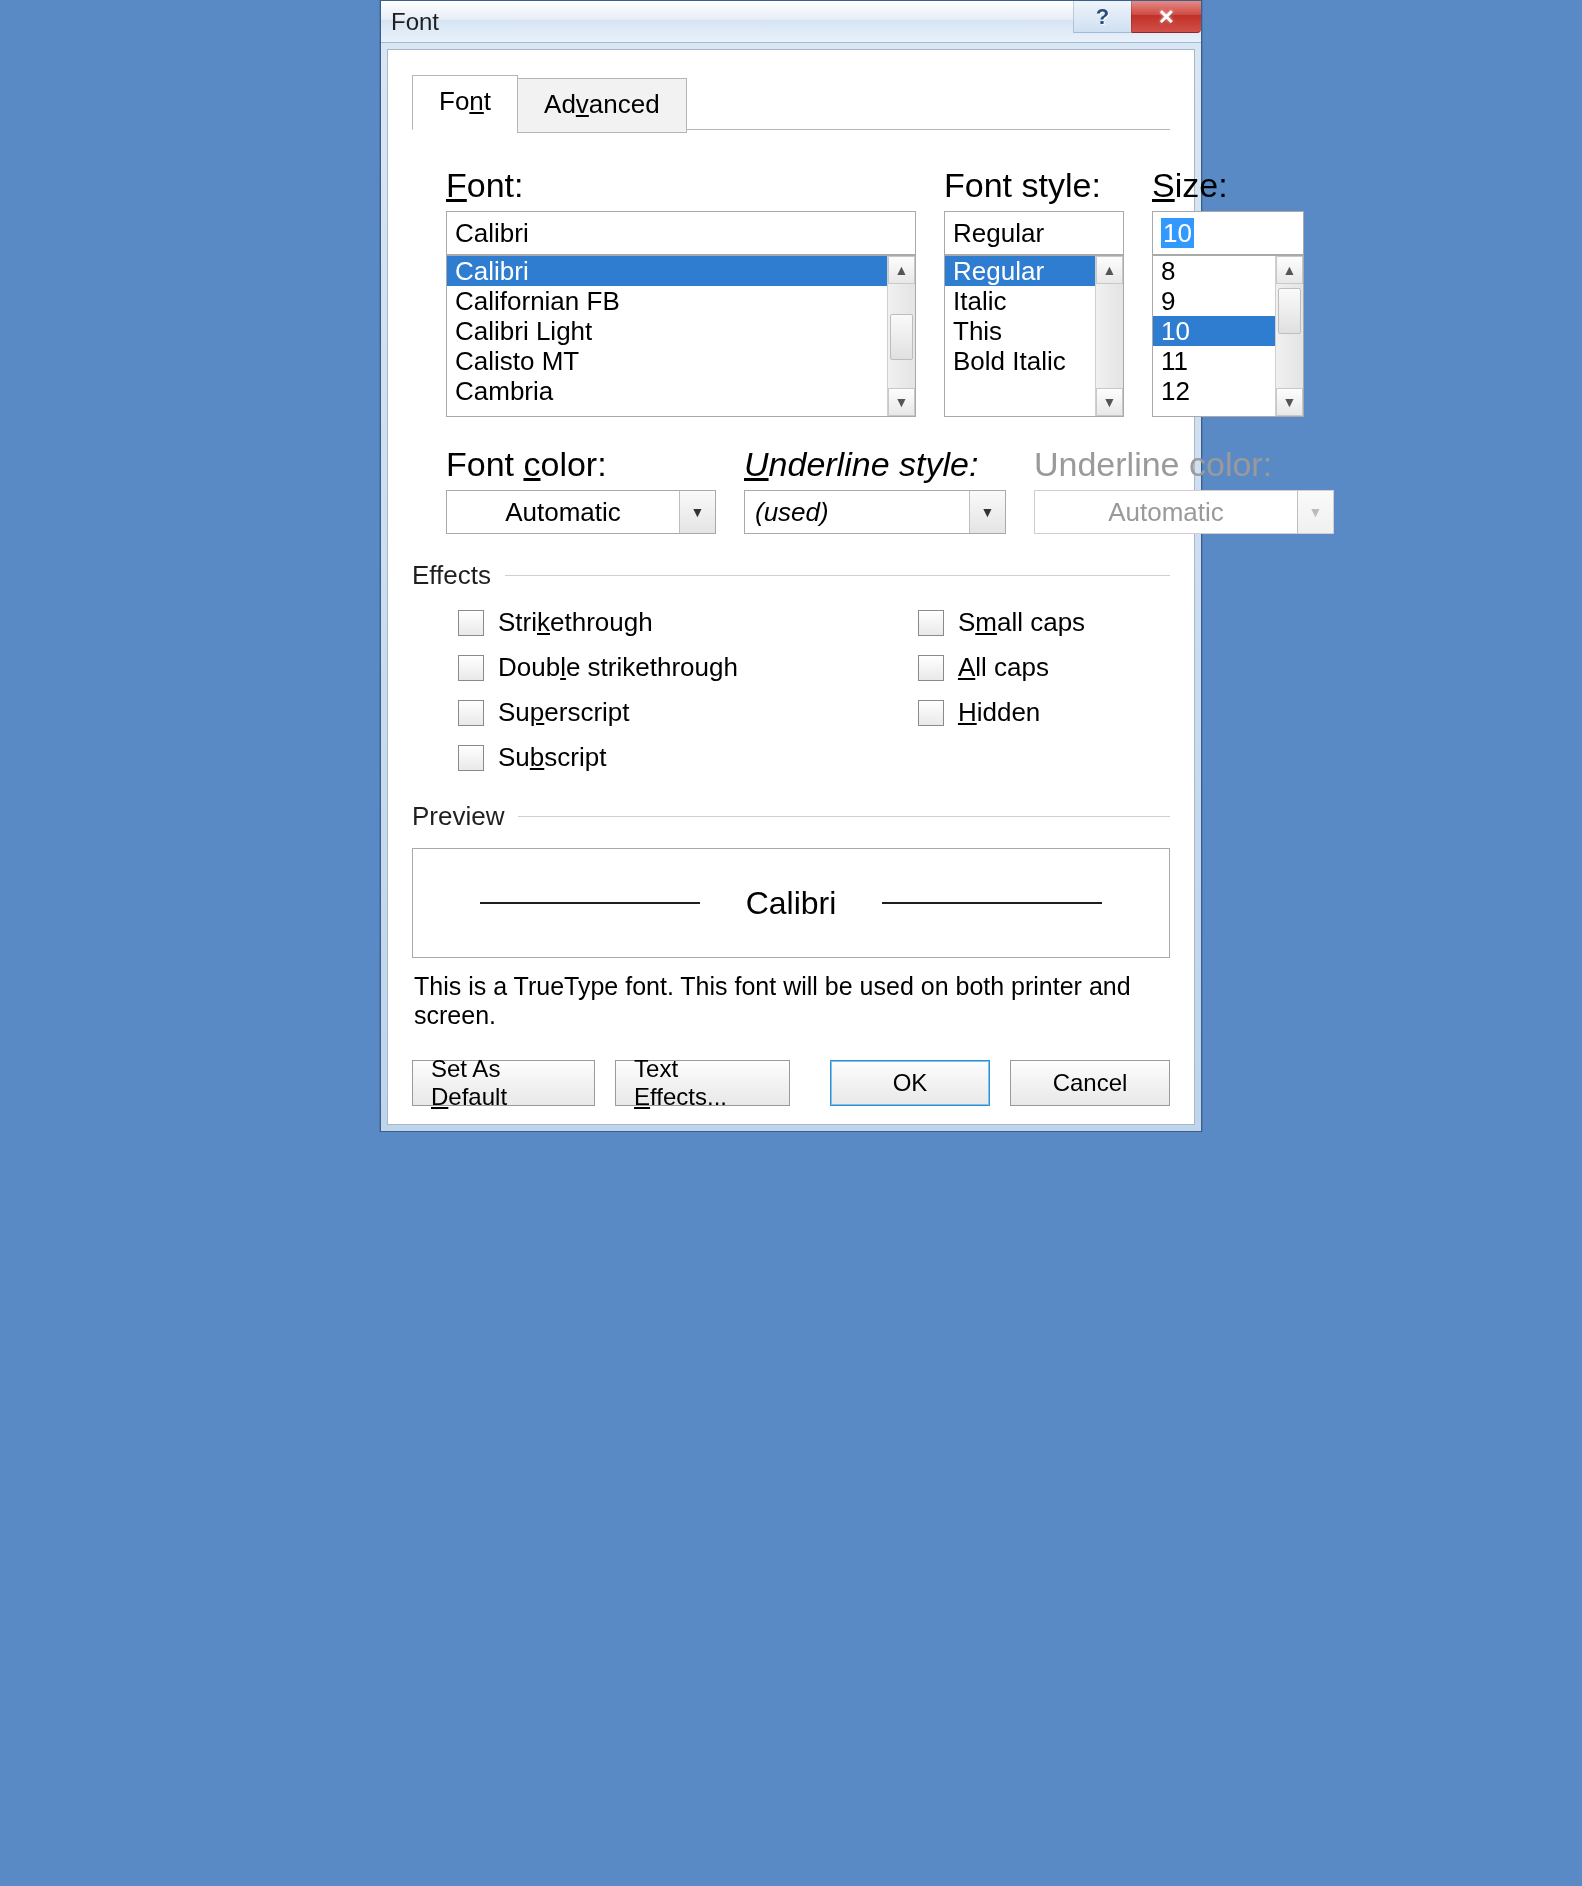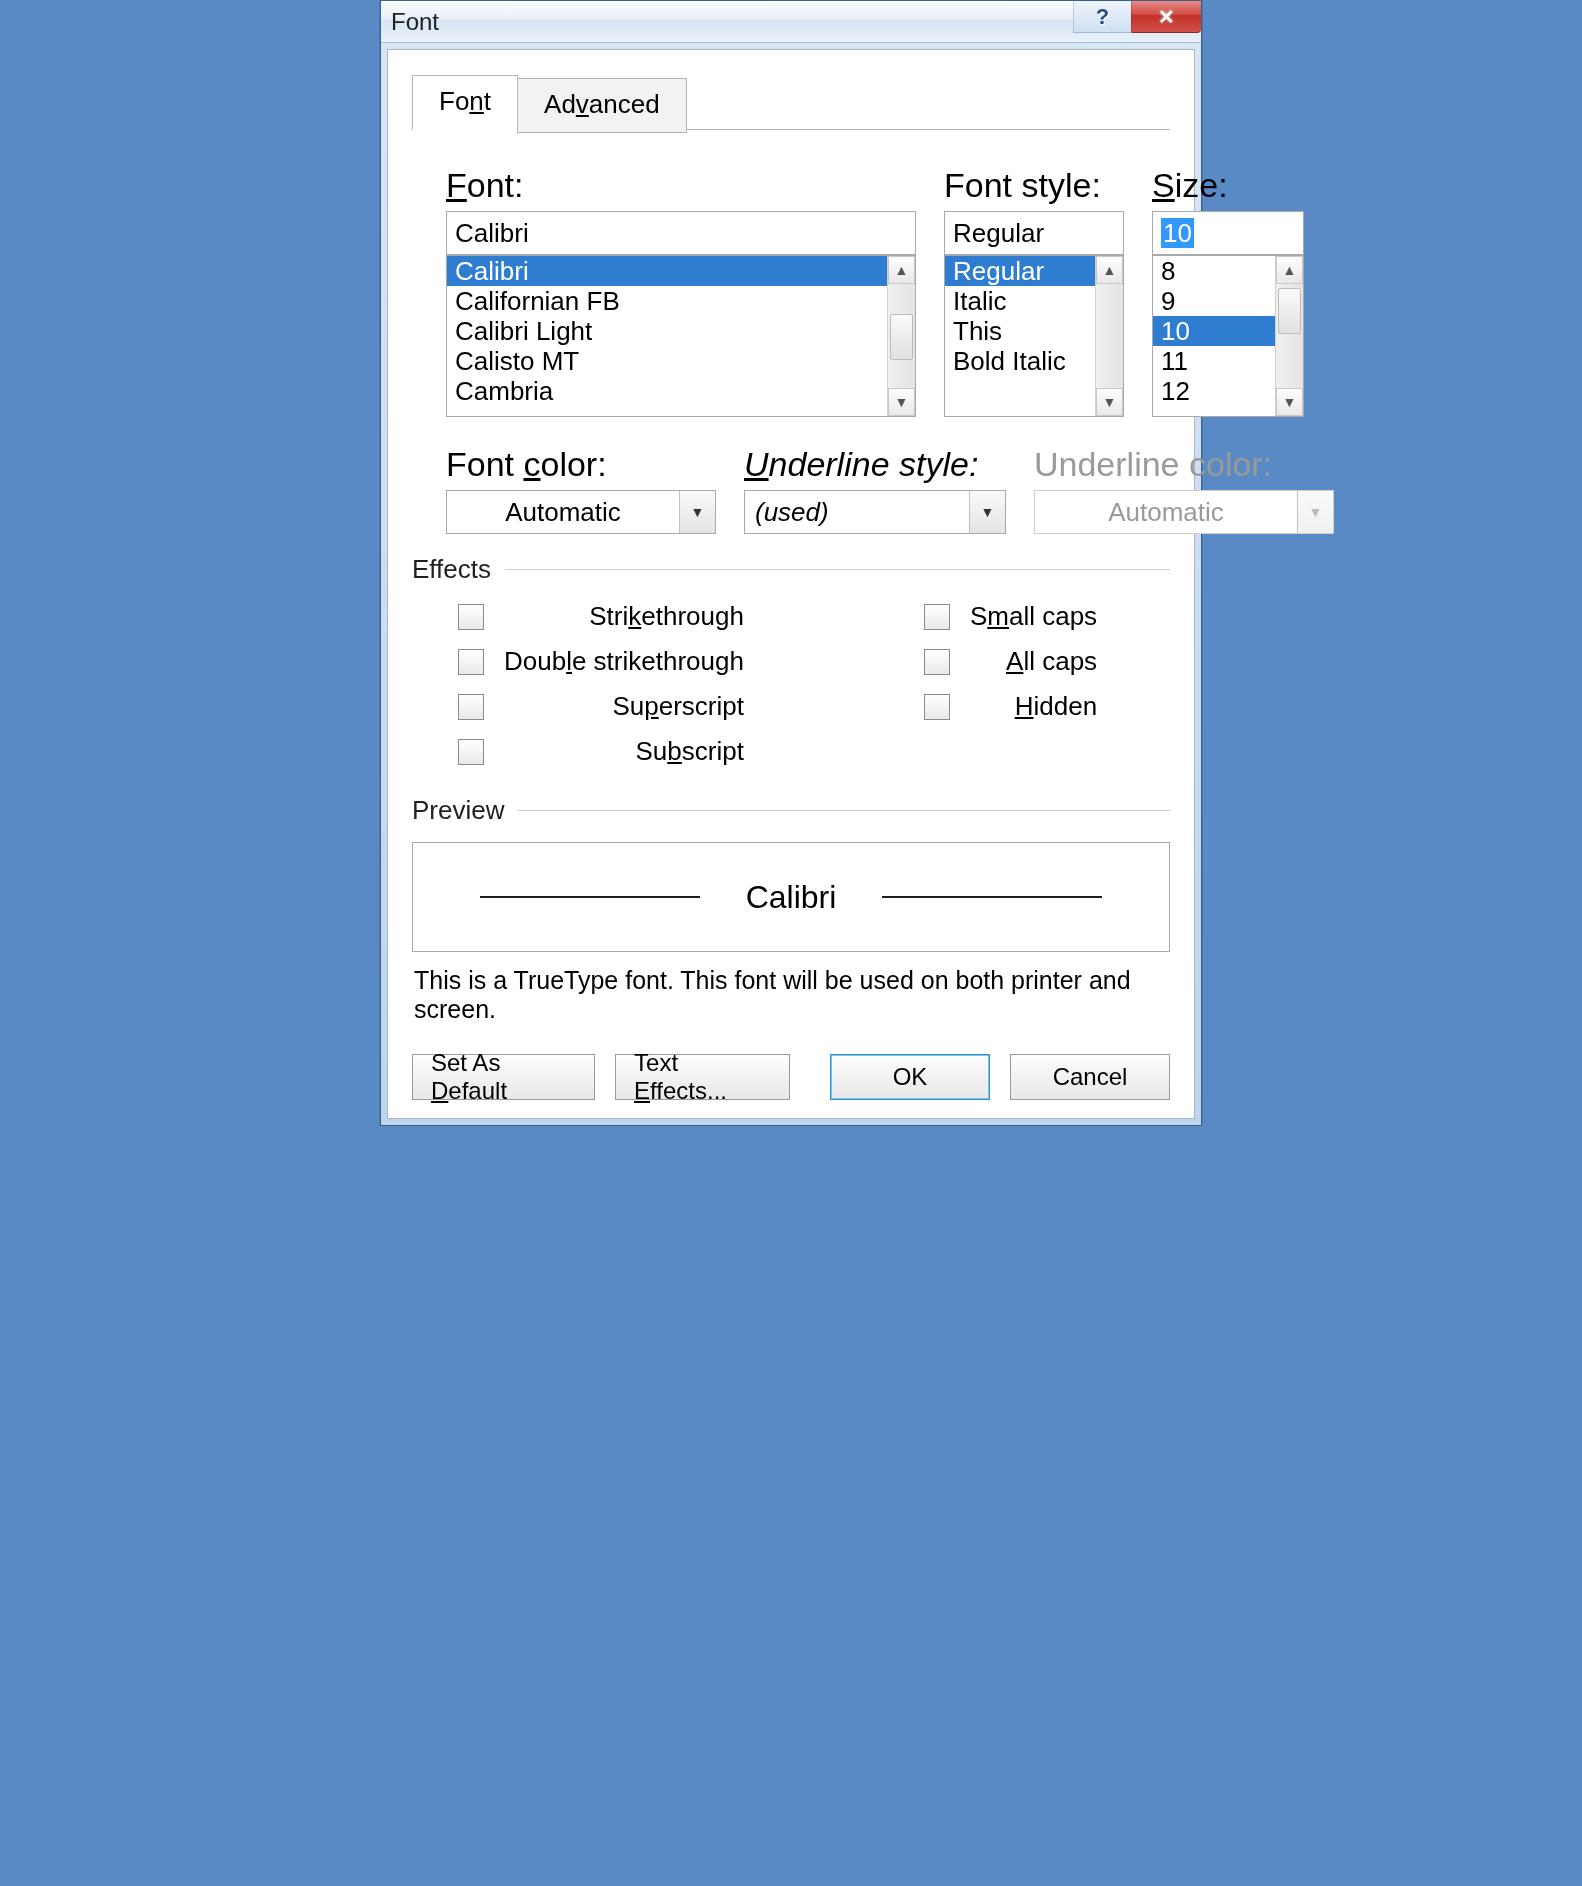--- a/index.html
+++ b/index.html
@@ -144,21 +144,21 @@
   .scroll-thumb {
     position:absolute; left:2px; right:2px;
     height:46px; top:4px;
     background: linear-gradient(#fafafa,#e0e0e0);
     border:1px solid #bdbdbd; border-radius:2px;
   }
   
   .drop-row {
     display:flex; gap: 28px;
     padding:0 34px;
-    margin-bottom: 20px;
+    margin-bottom: 26px;
   }
   .drop-row .col1 { flex:0 0 270px; }
   .drop-row .col2 { flex:0 0 262px;font-style:italic; }
   .drop-row .col3 { flex:0 0 300px; }
   .combo {
     height:44px; border:1px solid #a9a9a9;
     display:flex; align-items:stretch; background:#fff;
   }
   .combo.disabled { border-color:#cfcfcf; color:#9a9a9a; }
   .combo .val {
@@ -182,21 +182,21 @@
   }
   .group-title .line {
     flex:1; height:1px; background:#cfcfcf;
   }
   .effects-grid {
     display:flex; padding:0 46px; gap: 180px;
     margin-bottom: 28px;
   }
   .eff-col { display:flex; flex-direction:column; gap:14px; }
   .chk {
-    display:flex; align-items:center; gap:20px; font-size:26px;justify-content:space-between;
+    display:flex; align-items:center; gap:14px; font-size:26px;
   }
   .chkbox {
     width:26px; height:26px; border:1px solid #8a8a8a;
     background: linear-gradient(#fff,#e9e9e9);
   }
   
   .preview-box {
     border:1px solid #a9a9a9;
     height:110px;
     display:flex; align-items:center; justify-content:center;

